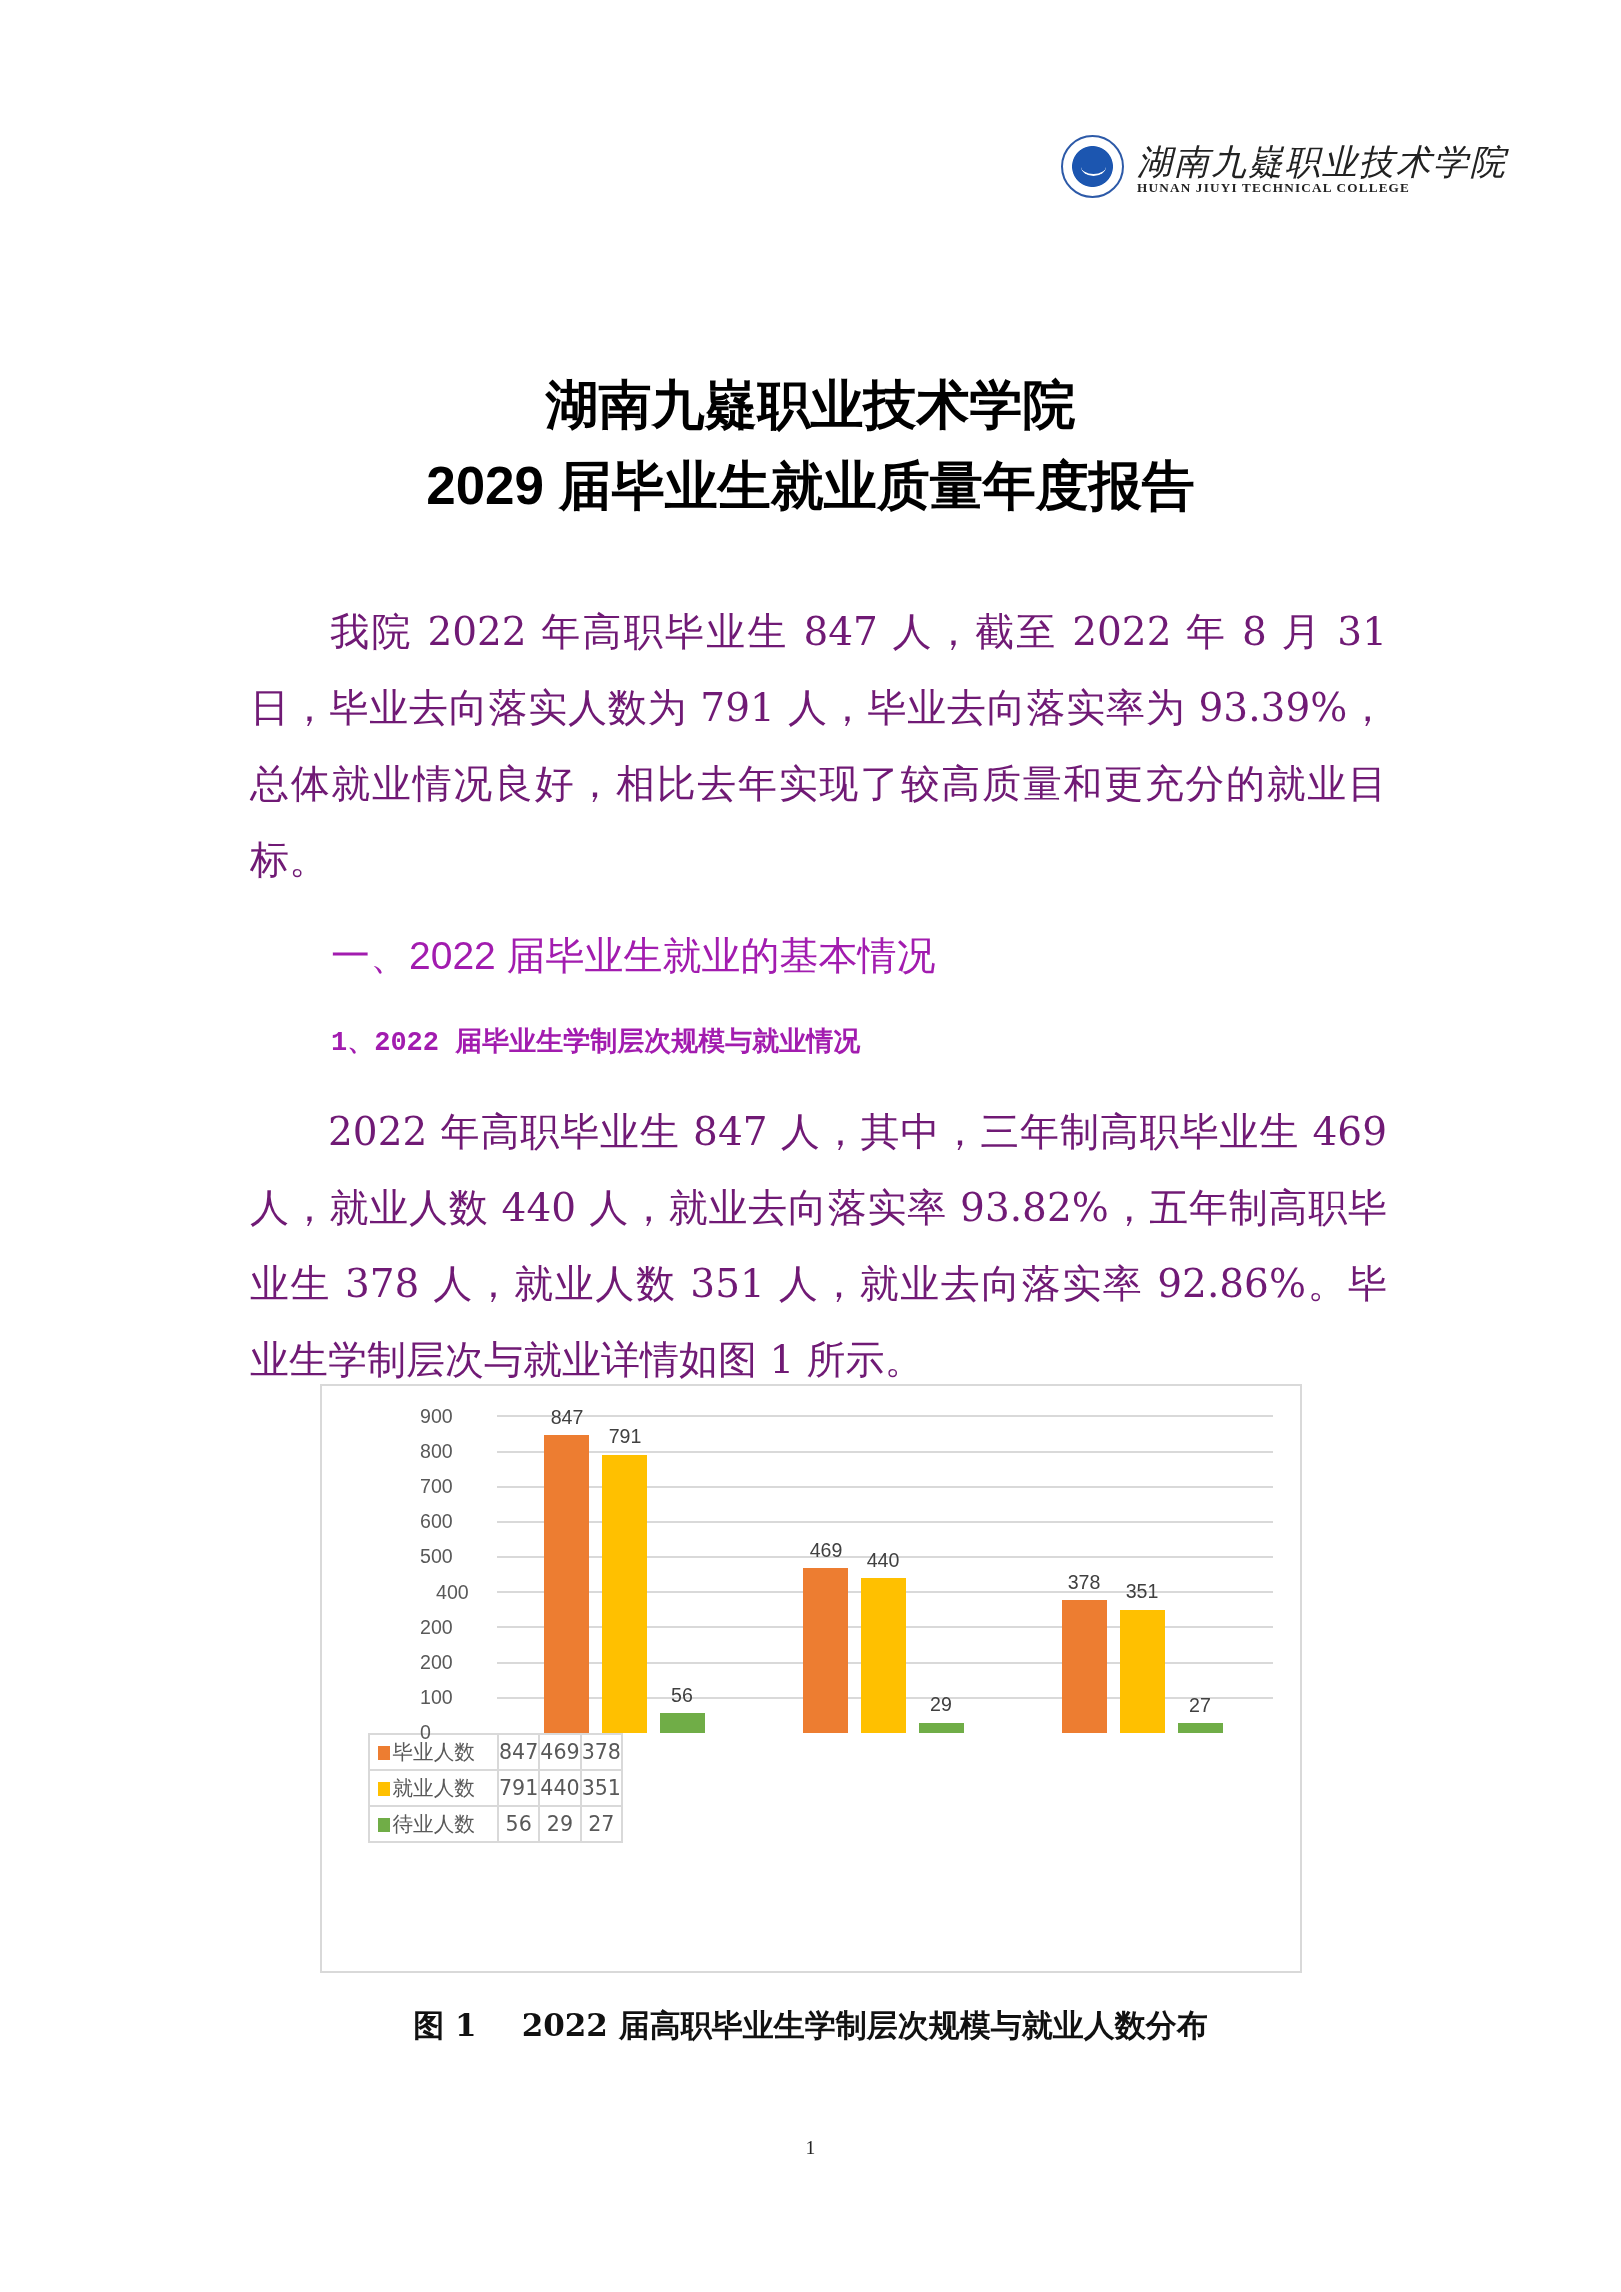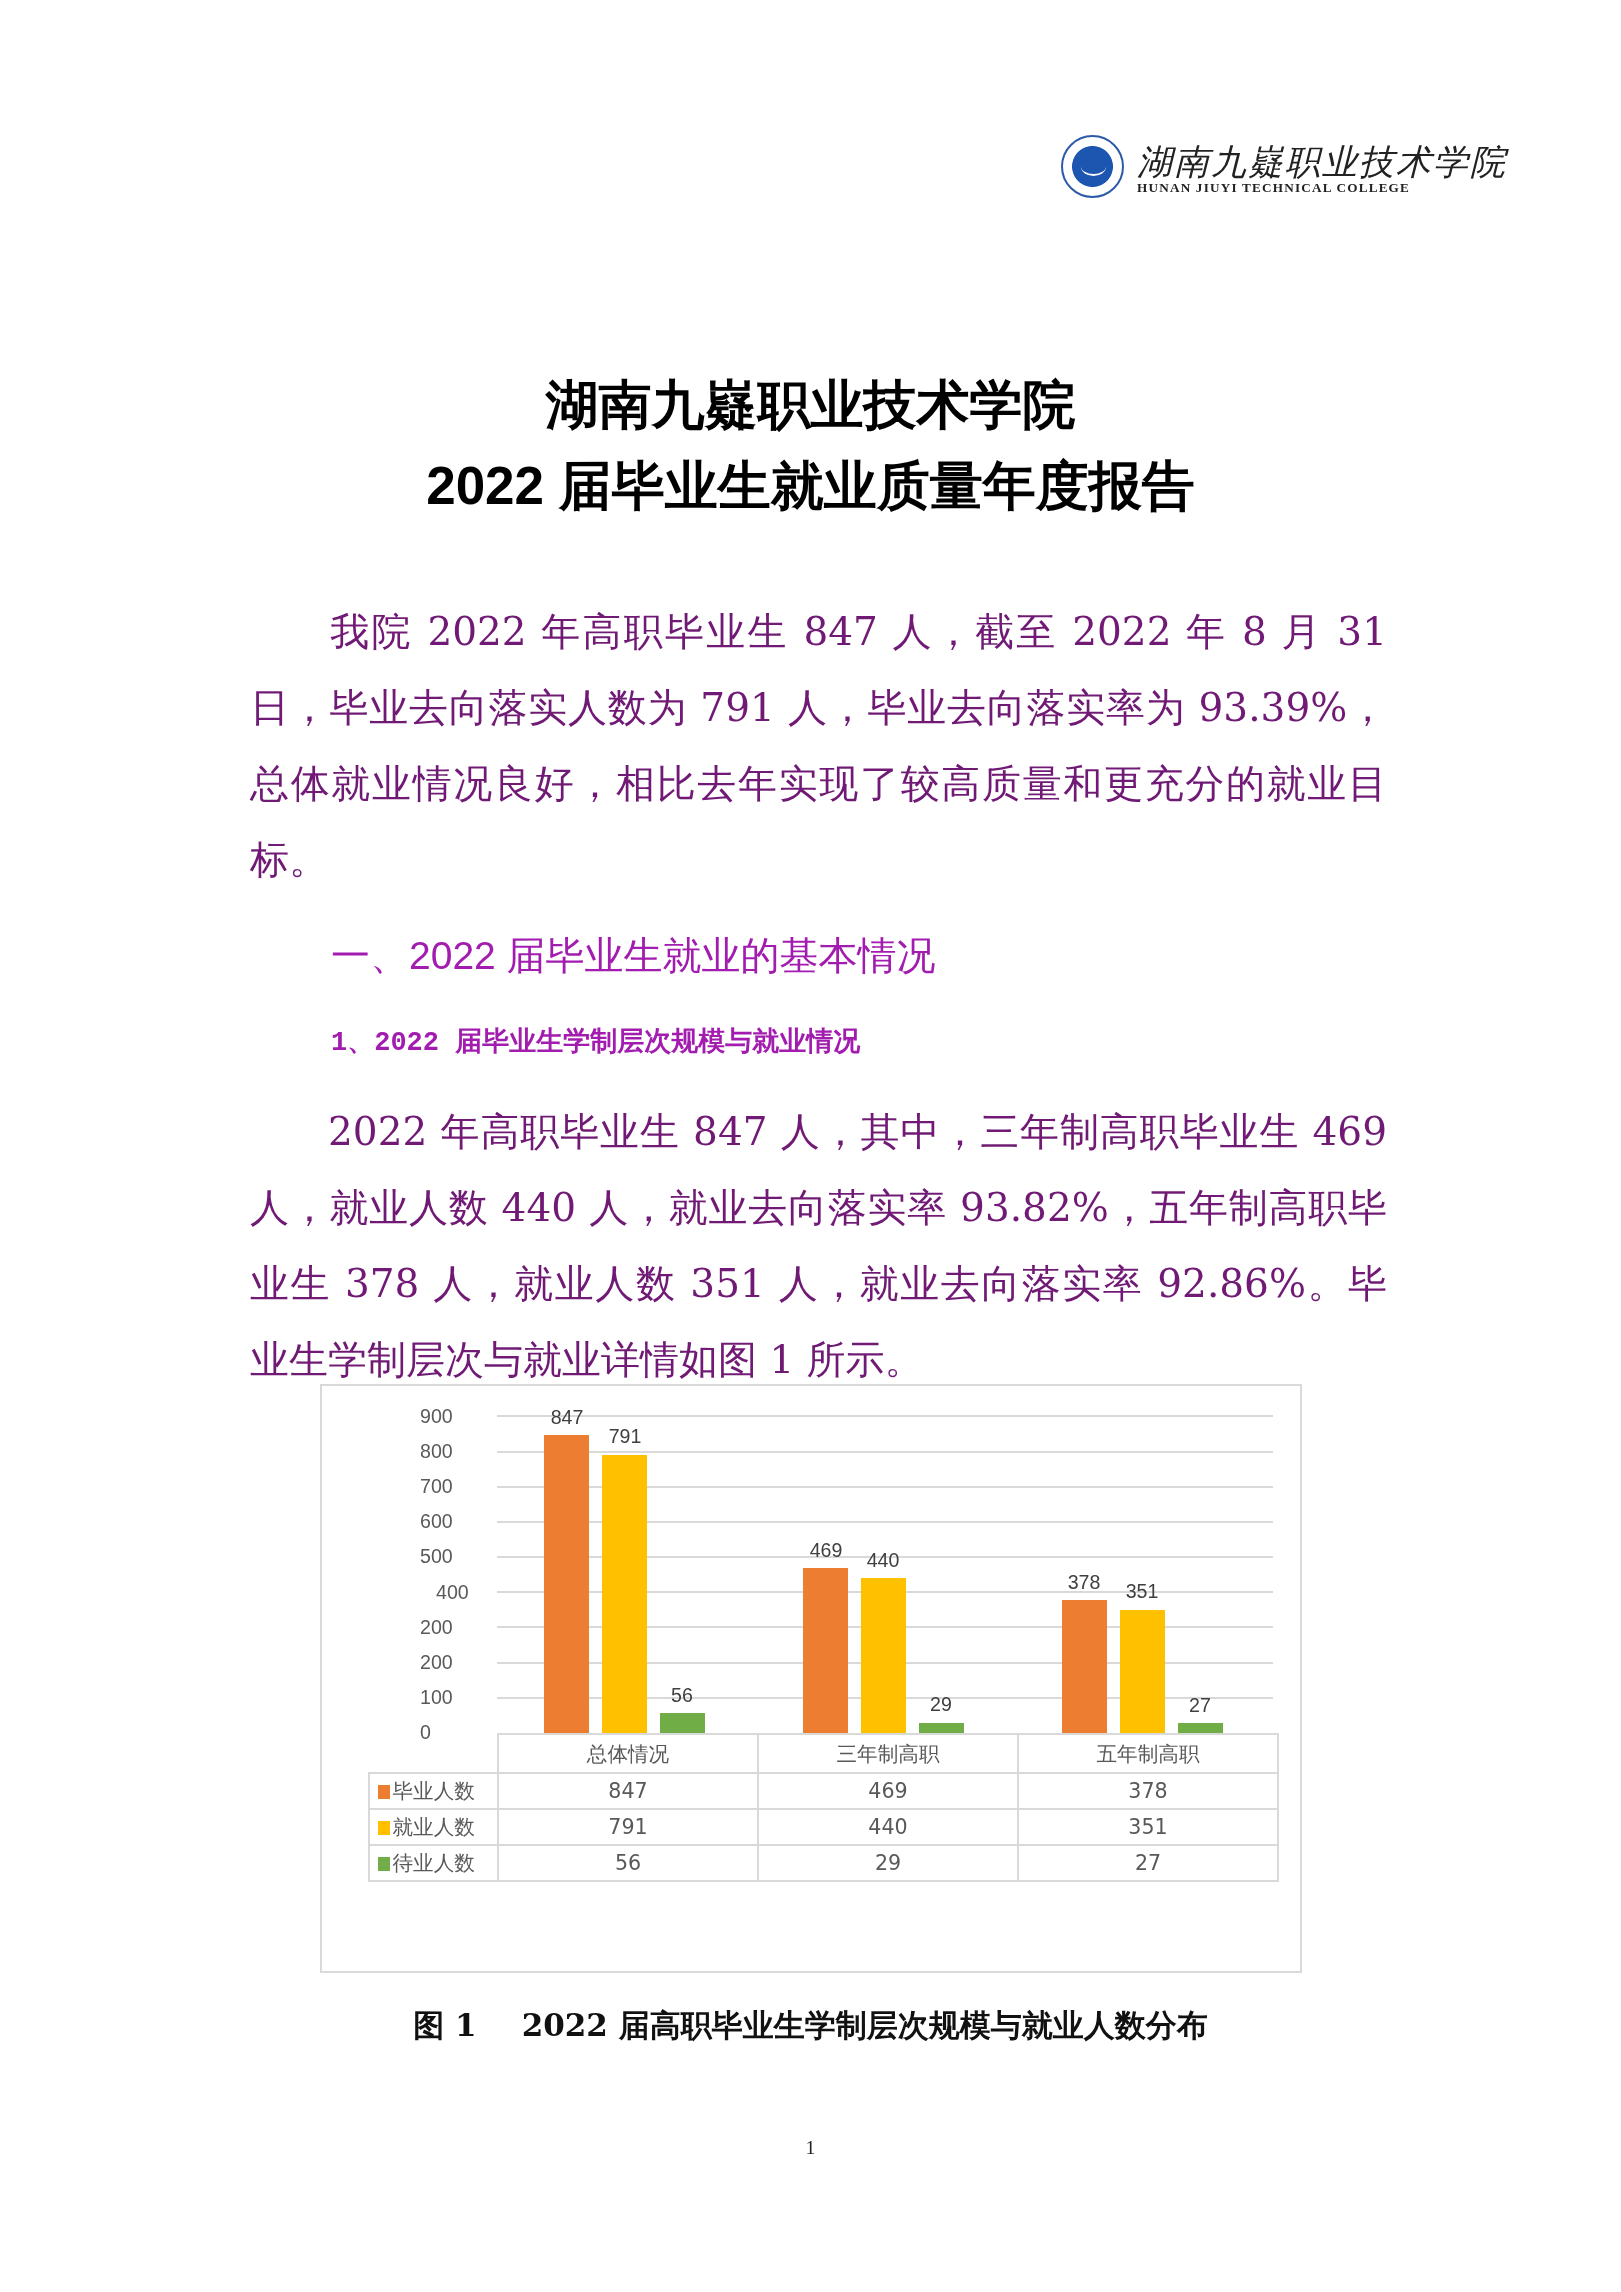--- a/index.html
+++ b/index.html
@@ -57,40 +57,34 @@
 
 <div class="logo">
   <div class="logo-emblem">
       <div class="swirl"></div>
     </div>
   <div class="logo-cn">湖南九嶷职业技术学院</div>
   <div class="logo-en">HUNAN JIUYI TECHNICAL COLLEGE</div>
 </div>
 
 <div class="title title1">湖南九嶷职业技术学院</div>
-<div class="title title2">2022 届毕业生就业质量年度报告</div>
+<div class="title title2">2029 届毕业生就业质量年度报告</div>
 
 <div class="para p1"><span class="indent"></span><span>我院 2022 年高职毕业生 847 人，截至 2022 年 8 月 31 日，毕业去向落实人数为 791 人，毕业去向落实率为 93.39%，总体就业情况良好，相比去年实现了较高质量和更充分的就业目标。</span></div>
 
 <div class="h1">一、2022 届毕业生就业的基本情况</div>
 <div class="h2">1、2022 届毕业生学制层次规模与就业情况</div>
 
 <div class="para p2"><span class="indent"></span><span>2022 年高职毕业生 847 人，其中，三年制高职毕业生 469 人，就业人数 440 人，就业去向落实率 93.82%，五年制高职毕业生 378 人，就业人数 351 人，就业去向落实率 92.86%。毕业生学制层次与就业详情如图 1 所示。</span></div>
 
 <div class="chart" id="chart">
   <div id="plot"></div>
 
   <table class="dtable">
     <tbody>
-        <tr>
-      <td class="corner"></td>
-      <td class="cat">总体情况</td>
-      <td class="cat">三年制高职</td>
-      <td class="cat">五年制高职</td>
-    </tr>
     <tr class="row">
       <td class="rowhead"><span class="swatch" style="background:#ED7D31"></span><span>毕业人数</span></td>
       <td>847</td>
       <td>469</td>
       <td>378</td>
     </tr>
     <tr class="row">
       <td class="rowhead"><span class="swatch" style="background:#FFC000"></span><span>就业人数</span></td>
       <td>791</td>
       <td>440</td>

